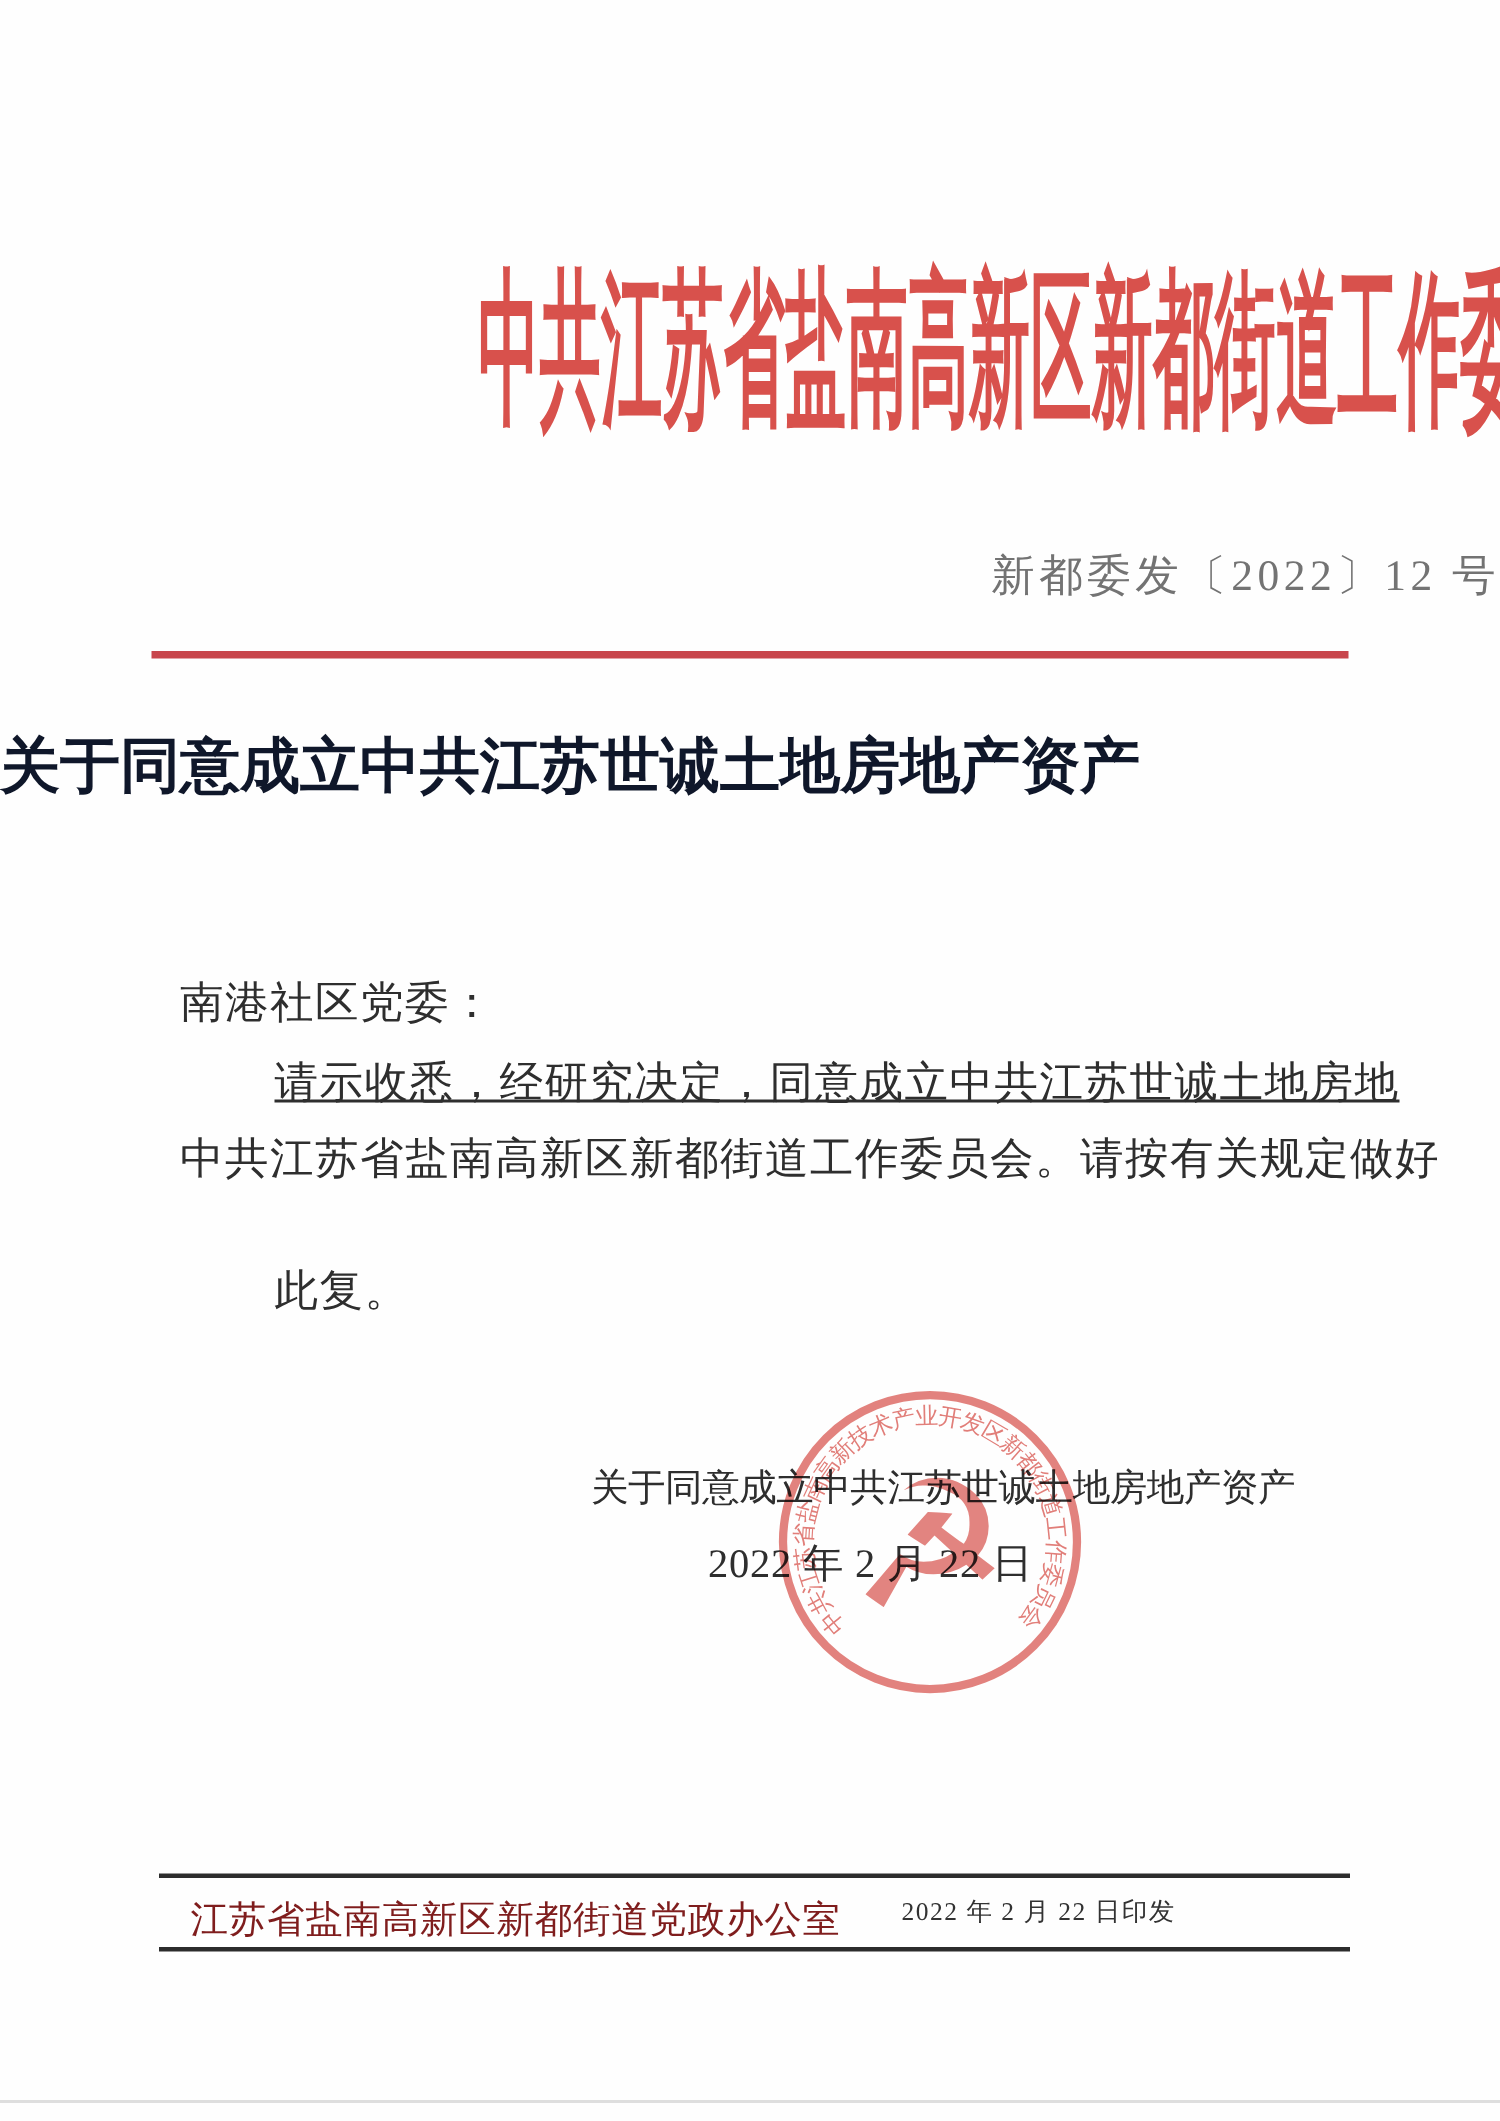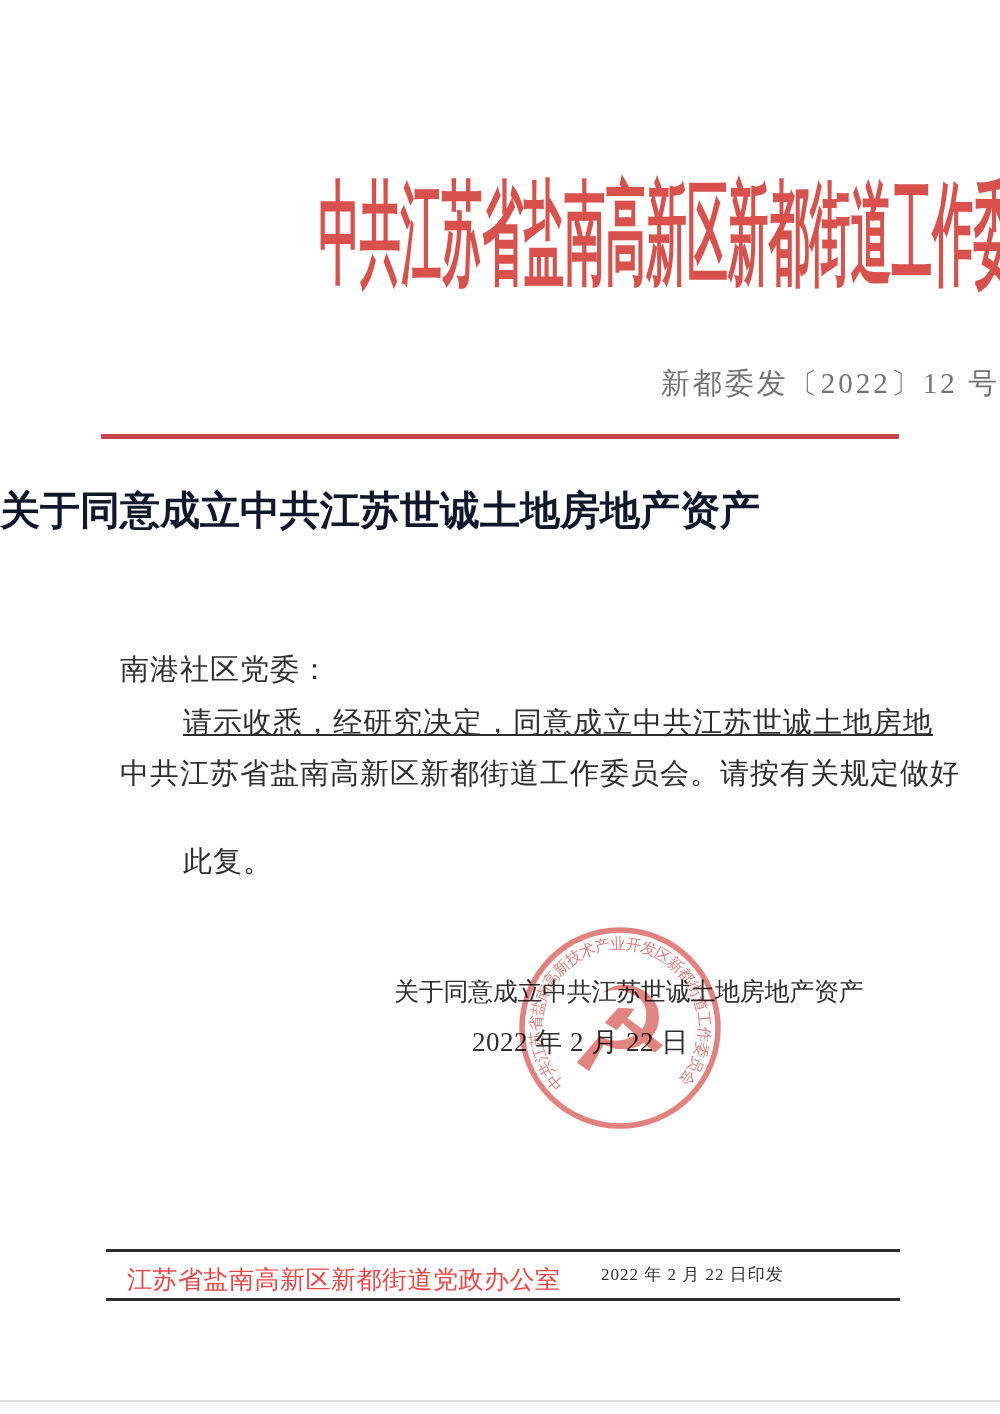--- a/index.html
+++ b/index.html
@@ -65,21 +65,21 @@
     mix-blend-mode:multiply;opacity:.88;
   }
   
   .footer-rule{
     position:absolute;left:106px;width:794px;height:3px;background:#2c2c2c;
   }
   .fr-top{top:1249px;}
   .fr-bottom{top:1298px;}
   .footer-issuer{
     position:absolute;top:1263px;left:127px;
-    font-size:25px;letter-spacing:0.5px;color:#ef4444;white-space:nowrap;
+    font-size:25px;letter-spacing:0.5px;color:#7f1d1d;white-space:nowrap;
   }
   .footer-printdate{
     position:absolute;top:1263px;left:601px;
     font-size:17px;letter-spacing:1px;color:#323232;white-space:nowrap;
   }
   
   .scan-edge{
     position:absolute;top:1400px;left:0;width:1000px;height:2px;
     background:#dedede;
   }

